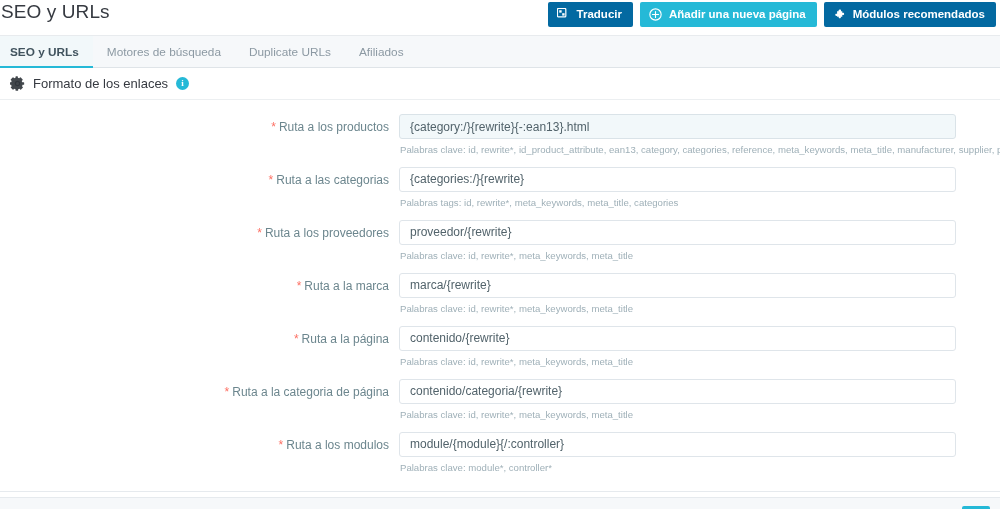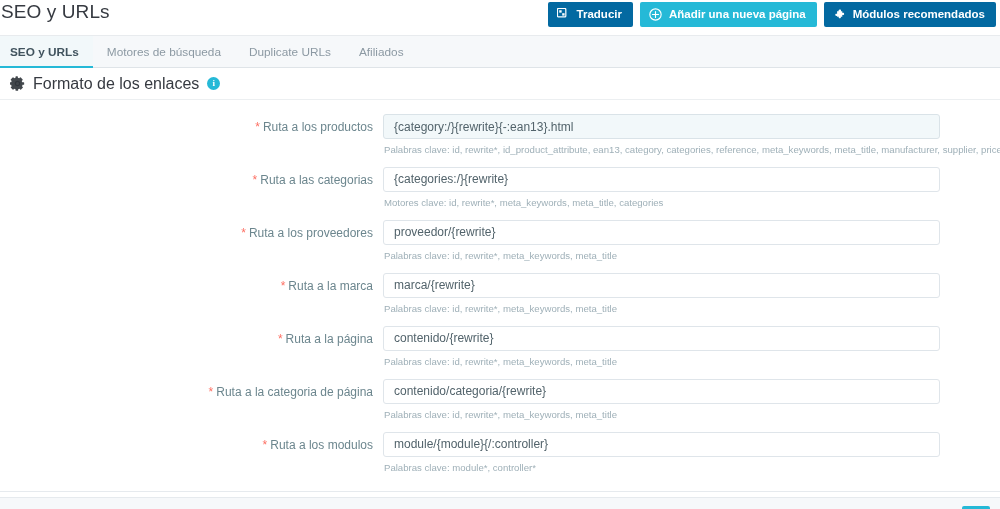--- a/index.html
+++ b/index.html
@@ -104,41 +104,41 @@
     align-items: center;
     gap: 8px;
     height: 32px;
     padding: 0 10px;
     border-bottom: 1px solid #eceff1;
     background: #ffffff;
   }
   .gear { width: 15px; height: 15px; flex: 0 0 auto; }
   .gear svg { display: block; }
   .panel-title {
-    font-size: 16px;
+    font-size: 13px;
     color: #363a41;
     white-space: nowrap;
   }
   .info-badge {
     width: 13px; height: 13px;
     border-radius: 50%;
     background: #25b9d7;
     color: #fff;
     font-size: 9px;
     font-weight: bold;
     display: inline-flex;
     align-items: center;
     justify-content: center;
     font-family: "Liberation Serif", serif;
     line-height: 1;
     flex: 0 0 auto;
   }
 
   
-  .panel-body { padding: 14px 0 6px 0; background: #fff; }
+  .panel-body { padding: 14px 0 6px 16px; background: #fff; }
   .form-row {
     display: flex;
     align-items: flex-start;
     margin-bottom: 11px;
   }
   .row-label {
     width: 383px;
     flex: 0 0 383px;
     text-align: right;
     padding-top: 6px;
@@ -282,21 +282,21 @@
           <div class="hint">Palabras clave: id, rewrite*, id_product_attribute, ean13, category, categories, reference, meta_keywords, meta_title, manufacturer, supplier, price, tags</div>
         </div>
       </div>
 
       <div class="form-row">
         <div class="row-label">
           <span class="req">*</span><span>Ruta a las categorias</span>
         </div>
         <div class="row-field">
           <input class="text-input" type="text" value="{categories:/}{rewrite}" style="">
-          <div class="hint">Motores clave: id, rewrite*, meta_keywords, meta_title, categories</div>
+          <div class="hint">Palabras tags: id, rewrite*, meta_keywords, meta_title, categories</div>
         </div>
       </div>
 
       <div class="form-row">
         <div class="row-label">
           <span class="req">*</span><span>Ruta a los proveedores</span>
         </div>
         <div class="row-field">
           <input class="text-input" type="text" value="proveedor/{rewrite}" style="">
           <div class="hint">Palabras clave: id, rewrite*, meta_keywords, meta_title</div>

